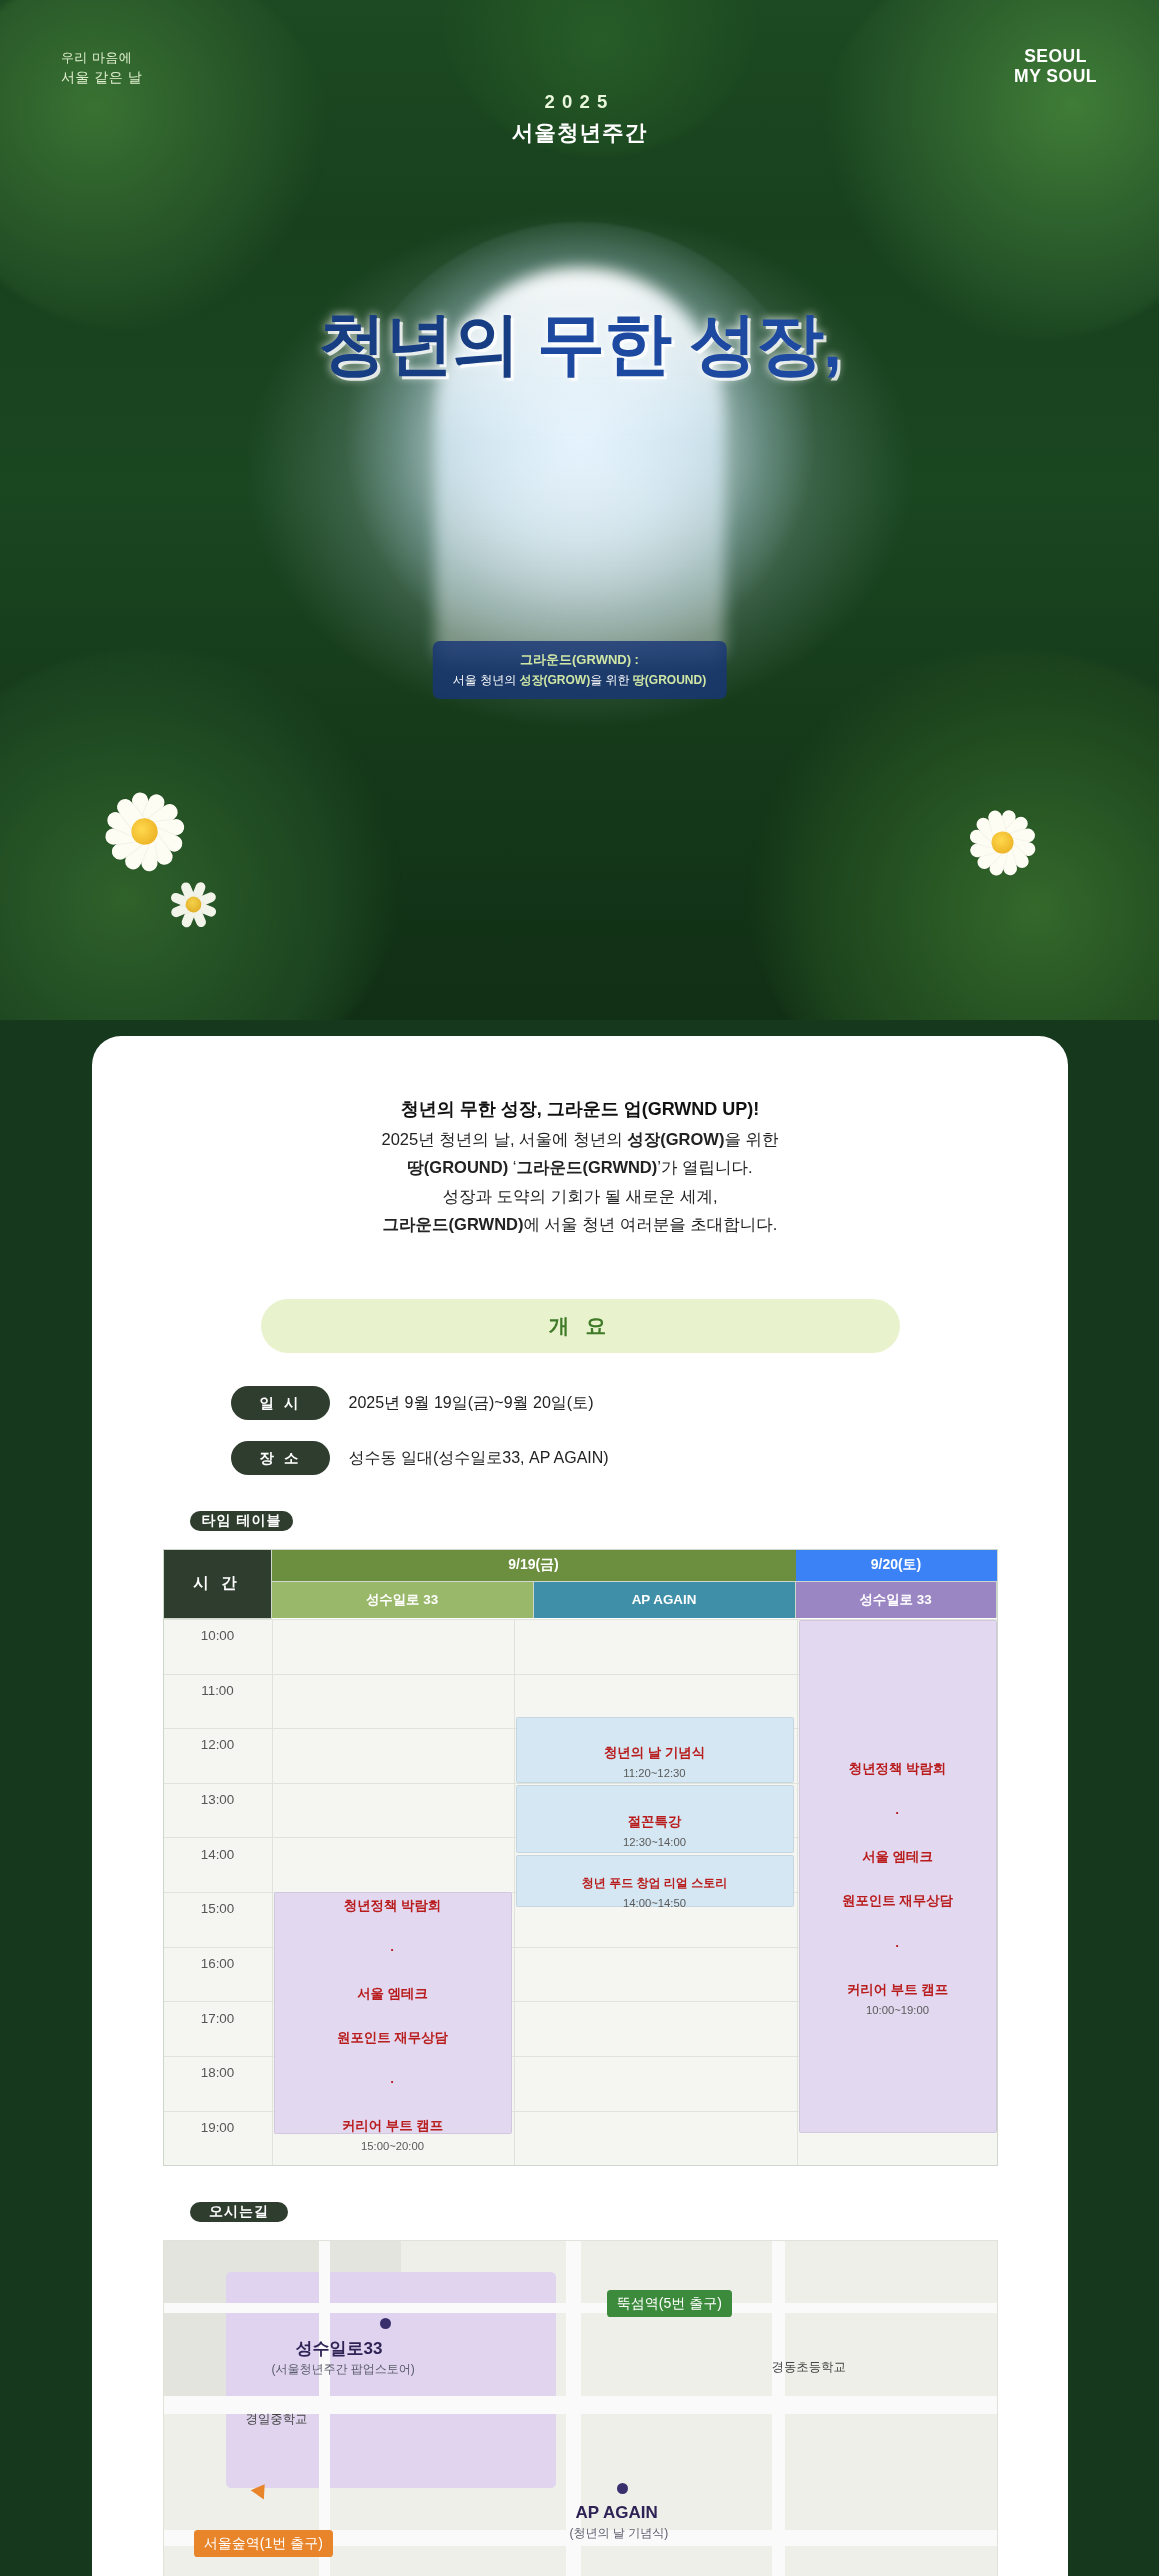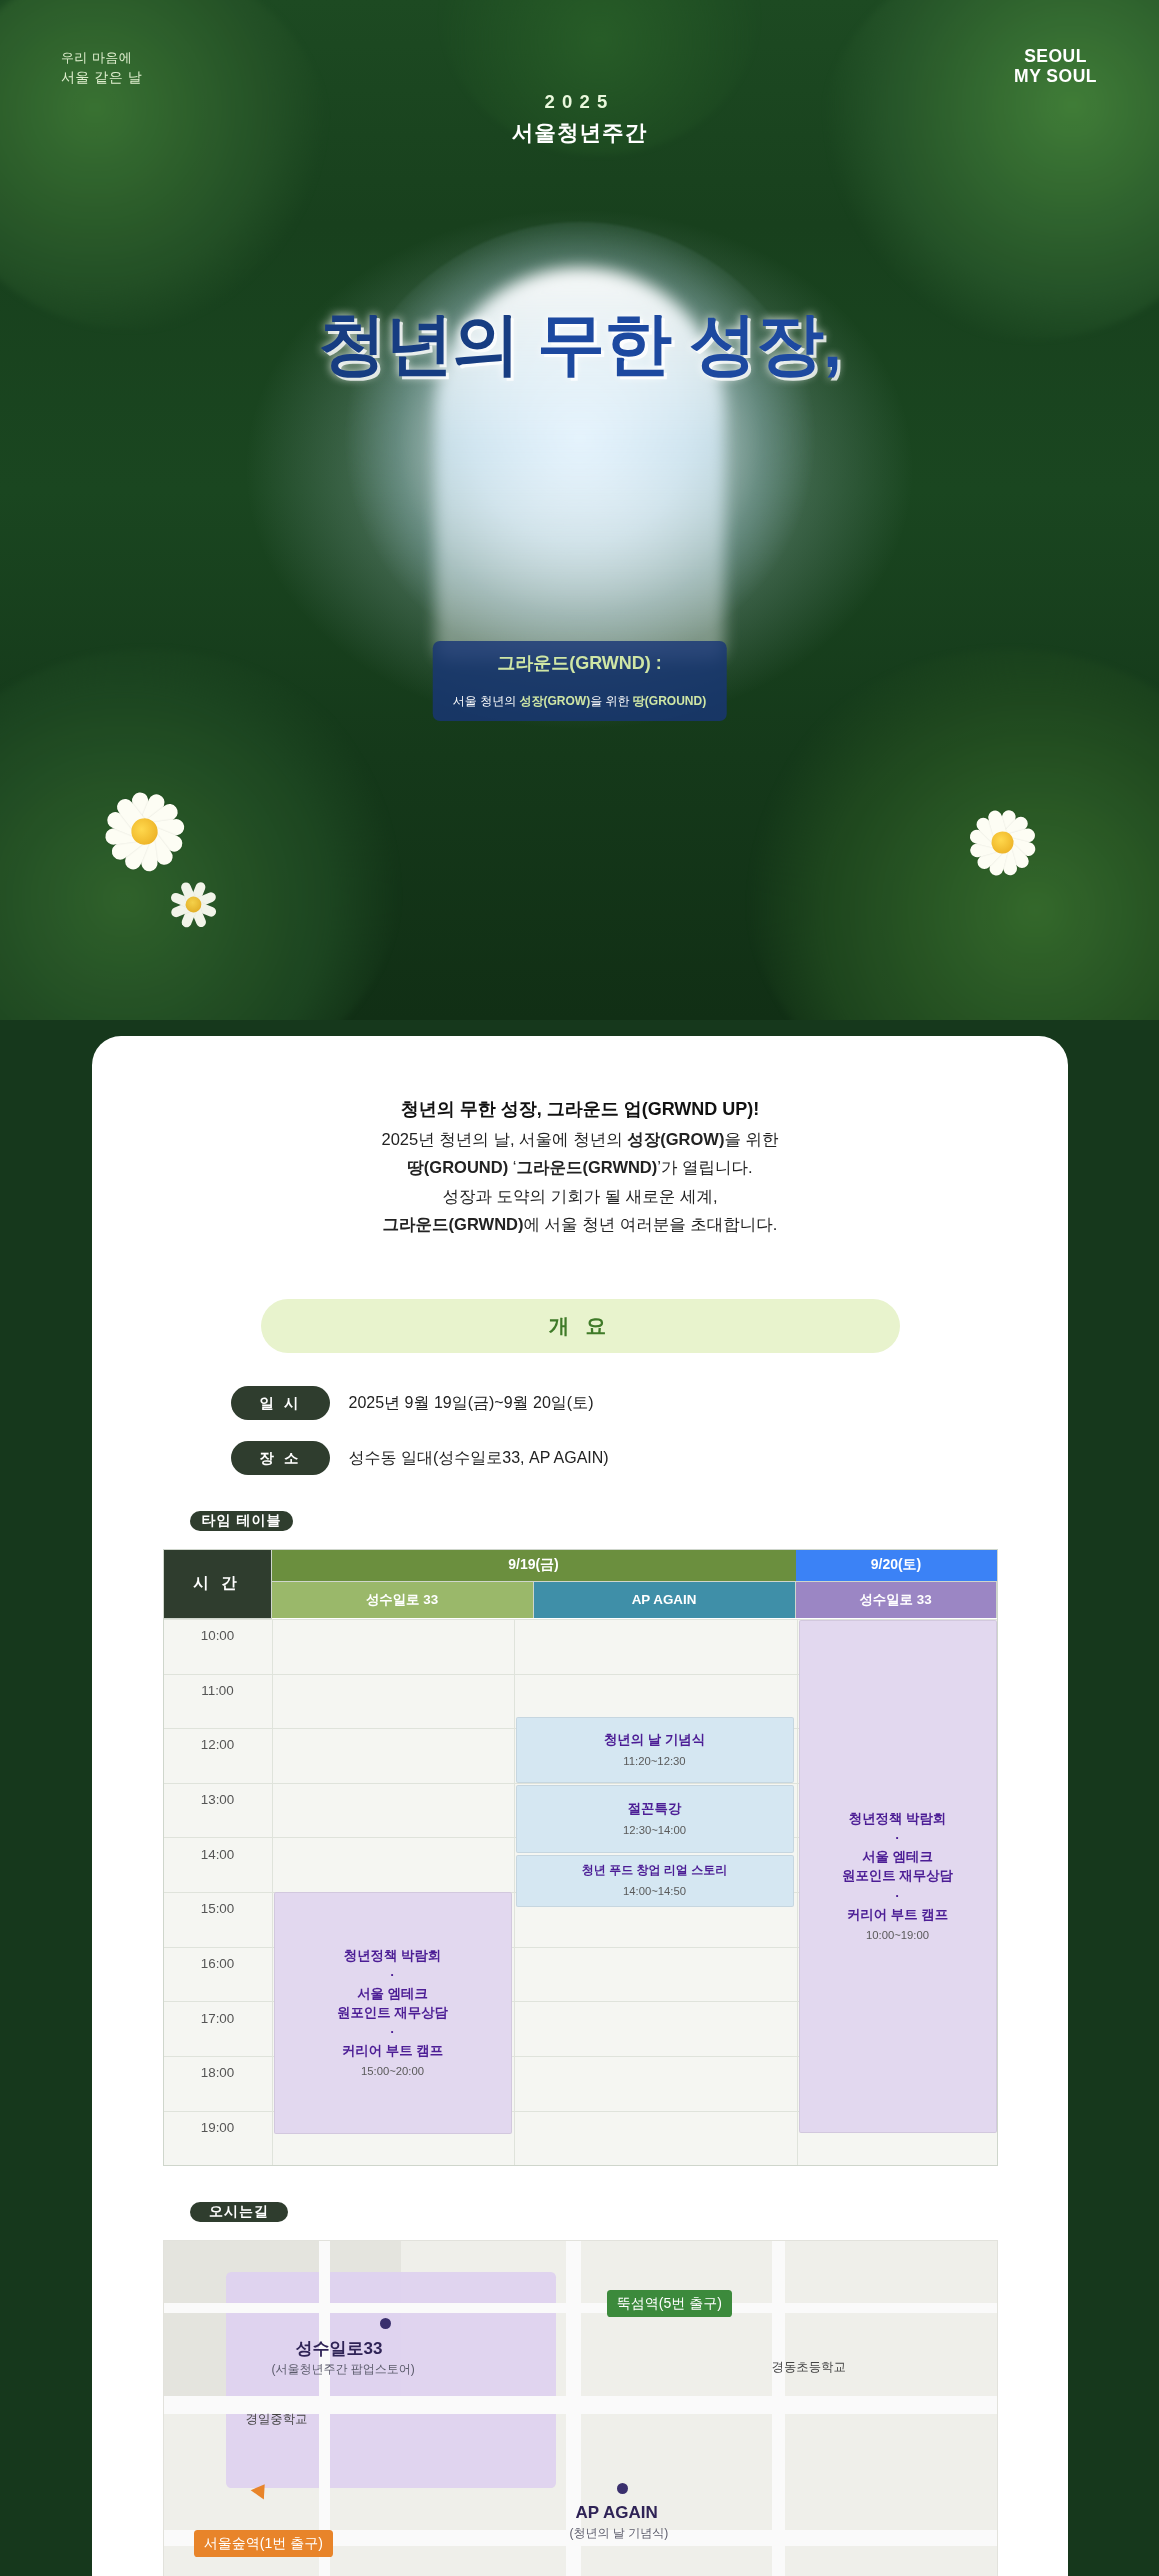--- a/index.html
+++ b/index.html
@@ -98,21 +98,21 @@
   .tag-box {
     position: absolute; left: 50%; transform: translateX(-50%);
     top: 641px;
     background: rgba(24,54,118,0.82);
     border-radius: 7.2px;
     padding: 9.3px 20.6px 10.3px;
     text-align: center;
     color: #ffffff;
     line-height: 1.5;
   }
-  .tag-box .t1 { font-size: 18px; font-weight: bold; color: #cfe6a5; margin-bottom: 15px; }
+  .tag-box .t1 { font-size: 13px; font-weight: bold; color: #cfe6a5; margin-bottom: 1px; }
   .tag-box .t2 { font-size: 12px; }
   .tag-box .t2 b { color: #cfe6a5; }
 
   .flower {
     position: absolute; width: 77px; height: 77px;
   }
   .flower .petal {
     position: absolute; left: 50%; top: 50%;
     width: 13.4px; height: 37px; margin-left: -6.7px; margin-top: -32px;
     background: #fdfdf4; border-radius: 6.7px;
@@ -216,21 +216,21 @@
     font-size: 13.4px; color: #555;
   }
   .tt-vline { position: absolute; top: 0; bottom: 0; width: 0.5px; background: #dfe3db; }
 
   .ev {
     position: absolute; border-radius: 2.1px;
     display: flex; flex-direction: column; align-items: center; justify-content: center;
     text-align: center; line-height: 1.42;
     border: 0.5px solid rgba(0,0,0,.07);
   }
-  .ev .n { font-size: 13.4px; font-weight: bold; color: #4c1d95; }
+  .ev .n { font-size: 13.4px; font-weight: bold; color: #b91c1c; margin-top: 25px; }
   .ev .t { font-size: 11.3px; color: #5a5a5a; margin-top: 3.1px; }
   .ev-blue { background: #d5e7f2; }
   .ev-purple { background: #e2d8ef; }
 
   
   .map {
     margin: 18.5px auto 0; width: 835px; height: 422px;
     background: #efefea; position: relative; overflow: hidden;
     border: 0.5px solid #e2e2dc;
   }

